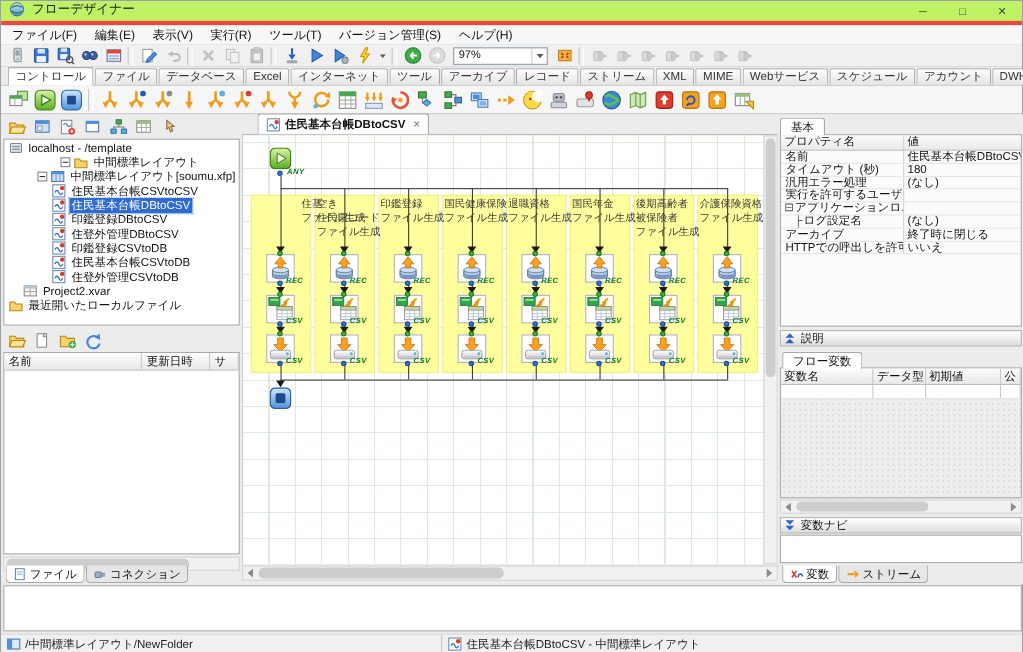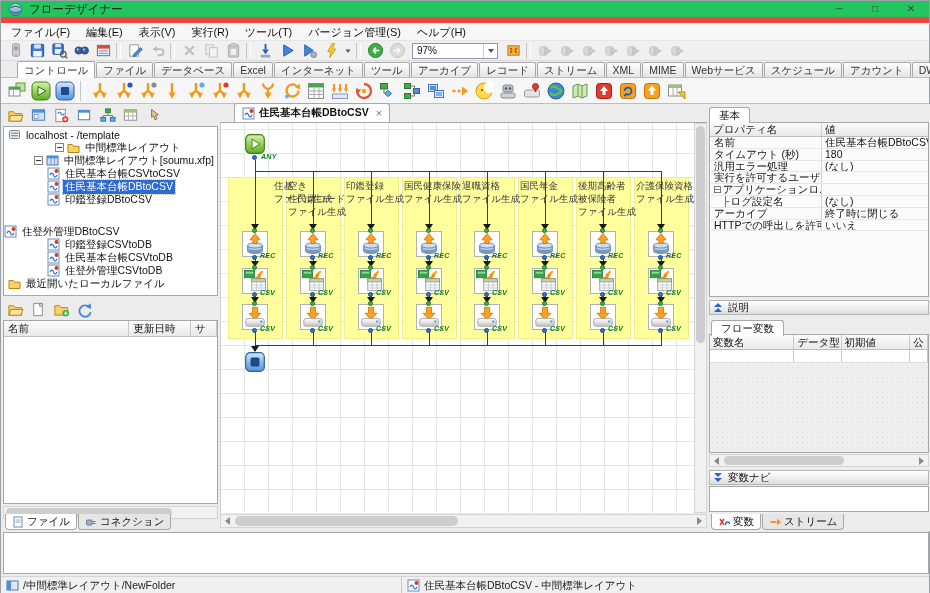--- a/index.html
+++ b/index.html
@@ -1,41 +1,41 @@
 <!DOCTYPE html>
 <html><head>
 <meta charset="utf-8">
 <style>
 *{margin:0;padding:0;box-sizing:border-box;}
 html,body{width:930px;height:593px;overflow:hidden;}
 body{font-family:"Liberation Sans","DejaVu Sans",sans-serif;font-size:11px;background:#ececec;color:#111;position:relative;}
 #app{position:absolute;inset:0;border:1px solid #9aa0a6;}
 svg{display:block;}
 
-.titlebar{position:absolute;top:0;left:0;right:0;height:22px;background:#22c55e;display:flex;align-items:center;border-bottom:6px solid #ef4444;}
+.titlebar{position:absolute;top:0;left:0;right:0;height:22px;background:#bef264;display:flex;border-bottom:4px solid #ef4444;}
 .appicon{width:15px;height:15px;margin:0 6px 0 7px;}
 .title{font-size:11.5px;color:#222;}
 .winbtns{margin-left:auto;display:flex;height:22px;}
 .winbtn{width:36px;text-align:center;line-height:22px;font-size:10px;color:#444;}
 
 .menubar{position:absolute;top:22px;left:0;right:0;height:18px;background:#f7f7f7;display:flex;align-items:center;border-bottom:1px solid #e6e6e6;padding-left:2px;}
 .menu-item{padding:0 8px;height:18px;line-height:18px;font-size:11px;}
 
 .maintoolbar{position:absolute;top:40px;left:0;right:0;height:20px;background:#f0f0f0;display:flex;align-items:center;border-bottom:1px solid #dcdcdc;padding-left:3px;}
 .tbtn{width:22px;height:19px;display:flex;align-items:center;justify-content:center;border-radius:2px;}
 .tbtn svg{width:17px;height:17px;}
 .tbtn.dis{filter:grayscale(1) opacity(.55);}
 .tbtn.narrow{width:12px;}
 .tsep{width:5px;height:16px;border-left:1px solid #c6c6c6;border-right:1px solid #fff;margin:0 3px 0 2px;}
 .zoombox{display:flex;align-items:center;height:16px;width:86px;background:#fff;border:1px solid #8a98a8;margin:0 4px;font-size:10px;}
 .zoombox .zval{flex:1;padding-left:4px;}
 .zoombox .zdrop{width:14px;height:14px;display:flex;align-items:center;justify-content:center;border-left:1px solid #c8d0d8;}
 .zoombox .zdrop i{width:0;height:0;border-left:3.5px solid transparent;border-right:3.5px solid transparent;border-top:4px solid #555;}
 
-.cattabs{position:absolute;top:60px;left:0;right:0;height:17px;background:#ececec;display:flex;align-items:flex-end;padding-left:16px;border-bottom:1px solid #bdbdbd;}
+.cattabs{position:absolute;top:60px;left:0;right:0;height:17px;background:#ececec;display:flex;align-items:flex-end;padding-left:6px;border-bottom:1px solid #bdbdbd;}
 .cattab{height:15px;line-height:14px;padding:0 6px;font-size:10.5px;background:linear-gradient(#fdfdfd,#e4e4e4);border:1px solid #a8a8a8;border-bottom:none;border-radius:2px 2px 0 0;margin-right:1px;color:#333;white-space:nowrap;}
 .cattab.sel{height:17px;line-height:16px;background:#fff;position:relative;z-index:2;margin-bottom:-1px;}
 
 .palette{position:absolute;top:77px;left:0;right:0;height:26px;background:#f6f6f6;border-bottom:1px solid #bdbdbd;display:flex;align-items:center;padding-left:4px;}
 .pbtn{width:24px;height:23px;display:flex;align-items:center;justify-content:center;}
 .pbtn svg{width:20px;height:20px;}
 .psep{width:5px;height:20px;border-left:1px solid #c6c6c6;border-right:1px solid #fff;margin:0 3px;}
 
 .left-panel{position:absolute;top:103px;left:0;width:219px;height:427px;background:#ececec;}
 .canvas-panel{position:absolute;top:103px;left:219px;width:487px;height:427px;background:#ececec;}
@@ -679,59 +679,70 @@
         <div class="trow" style="padding-left: 43px;">
           <span class="ticn">
             <svg viewBox="0 0 13 13">
               <rect x="1" y="1" width="11" height="11" fill="#fff" stroke="#6a8ab8"></rect>
               <path d="M3 8 c1 -2.5 2.5 -2.5 3.5 0 s2.5 2.5 3.5 0" stroke="#2f6fd0" fill="none" stroke-width="1.2"></path>
               <circle cx="9.5" cy="4" r="2" fill="#d43c2c"></circle>
             </svg>
           </span>
           <span class="lbl">印鑑登録DBtoCSV</span>
         </div>
-        <div class="trow" style=" margin-top: 19px;">
-          <span class="ticn">
-            <svg viewBox="0 0 13 13">
-              <rect x="1" y="1" width="11" height="11" fill="#fff" stroke="#6a8ab8"></rect>
-              <path d="M3 8 c1 -2.5 2.5 -2.5 3.5 0 s2.5 2.5 3.5 0" stroke="#2f6fd0" fill="none" stroke-width="1.2"></path>
-              <circle cx="9.5" cy="4" r="2" fill="#d43c2c"></circle>
-            </svg>
-          </span>
-          <span class="lbl">住登外管理DBtoCSV</span>
-        </div>
         <div class="trow" style="padding-left: 43px;">
           <span class="ticn">
             <svg viewBox="0 0 13 13">
               <rect x="1" y="1" width="11" height="11" fill="#fff" stroke="#6a8ab8"></rect>
               <path d="M3 8 c1 -2.5 2.5 -2.5 3.5 0 s2.5 2.5 3.5 0" stroke="#2f6fd0" fill="none" stroke-width="1.2"></path>
               <circle cx="9.5" cy="4" r="2" fill="#d43c2c"></circle>
             </svg>
           </span>
-          <span class="lbl">印鑑登録CSVtoDB</span>
+          <span class="lbl">住登外管理DBtoCSV</span>
         </div>
         <div class="trow" style="padding-left: 43px;">
           <span class="ticn">
             <svg viewBox="0 0 13 13">
               <rect x="1" y="1" width="11" height="11" fill="#fff" stroke="#6a8ab8"></rect>
               <path d="M3 8 c1 -2.5 2.5 -2.5 3.5 0 s2.5 2.5 3.5 0" stroke="#2f6fd0" fill="none" stroke-width="1.2"></path>
               <circle cx="9.5" cy="4" r="2" fill="#d43c2c"></circle>
             </svg>
           </span>
-          <span class="lbl">住民基本台帳CSVtoDB</span>
+          <span class="lbl">印鑑登録CSVtoDB</span>
         </div>
         <div class="trow" style="padding-left: 43px;">
           <span class="ticn">
             <svg viewBox="0 0 13 13">
               <rect x="1" y="1" width="11" height="11" fill="#fff" stroke="#6a8ab8"></rect>
               <path d="M3 8 c1 -2.5 2.5 -2.5 3.5 0 s2.5 2.5 3.5 0" stroke="#2f6fd0" fill="none" stroke-width="1.2"></path>
               <circle cx="9.5" cy="4" r="2" fill="#d43c2c"></circle>
             </svg>
           </span>
+          <span class="lbl">住民基本台帳CSVtoDB</span>
+        </div>
+        <div class="trow" style="padding-left: 43px;">
+          <span class="ticn">
+            <svg viewBox="0 0 13 13">
+              <rect x="1" y="1" width="11" height="11" fill="#fff" stroke="#6a8ab8"></rect>
+              <path d="M3 8 c1 -2.5 2.5 -2.5 3.5 0 s2.5 2.5 3.5 0" stroke="#2f6fd0" fill="none" stroke-width="1.2"></path>
+              <circle cx="9.5" cy="4" r="2" fill="#d43c2c"></circle>
+            </svg>
+          </span>
           <span class="lbl">住登外管理CSVtoDB</span>
+        </div>
+        <div class="trow" style="padding-left: 17px;">
+          <span class="ticn">
+            <svg viewBox="0 0 13 13">
+              <rect x="1" y="2" width="11" height="9" fill="#f4f4f4" stroke="#8a8a8a"></rect>
+              <rect x="1" y="2" width="11" height="2.4" fill="#b8c4d0"></rect>
+              <line x1="1" y1="7" x2="12" y2="7" stroke="#aaa"></line>
+              <line x1="6.5" y1="4.4" x2="6.5" y2="11" stroke="#aaa"></line>
+            </svg>
+          </span>
+          <span class="lbl">Project2.xvar</span>
         </div>
         <div class="trow" style="padding-left: 4px;">
           <span class="ticn">
             <svg viewBox="0 0 13 13">
               <path d="M1 3.5 h4.2 l1.3 1.8 h5.5 v6.2 H1z" fill="#f7d26a" stroke="#b8860b"></path>
             </svg>
           </span>
           <span class="lbl">最近開いたローカルファイル</span>
         </div>
       </div>

